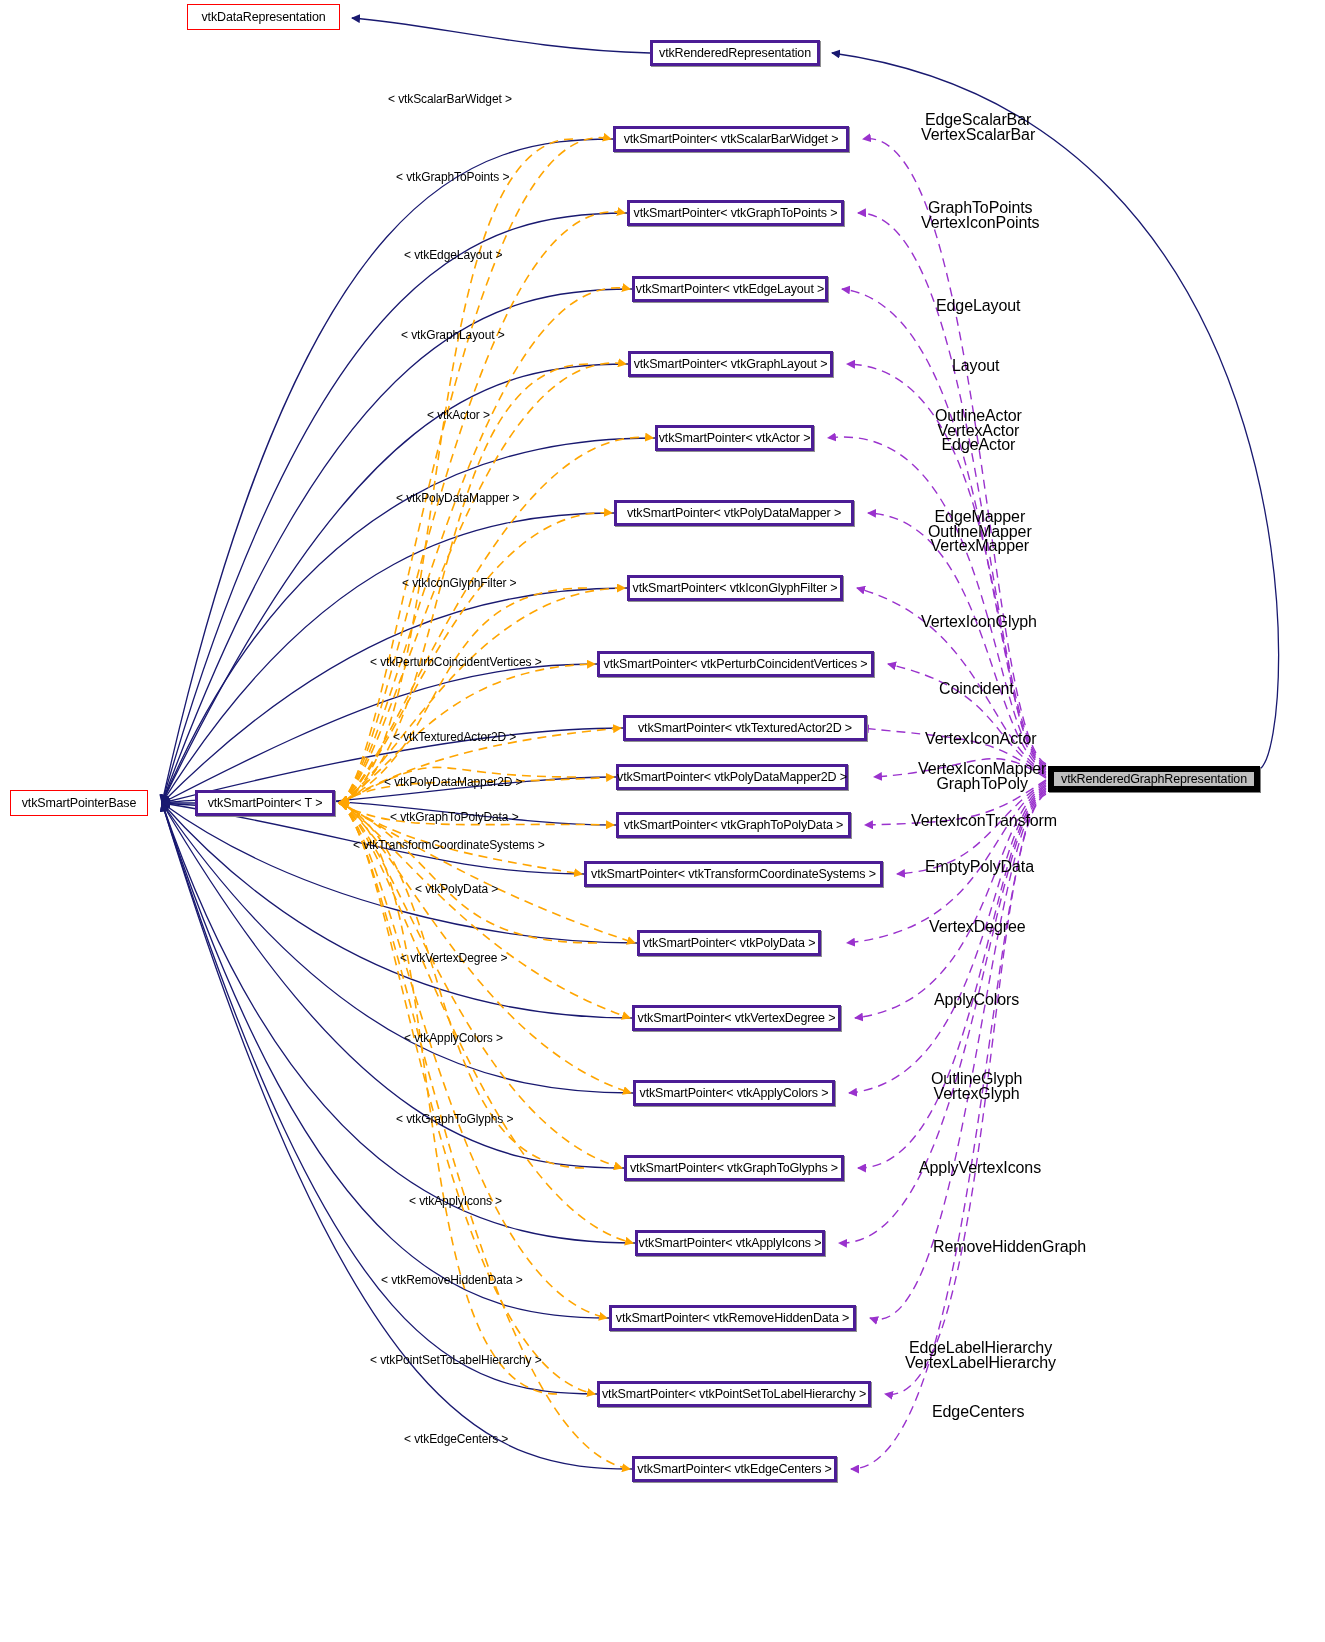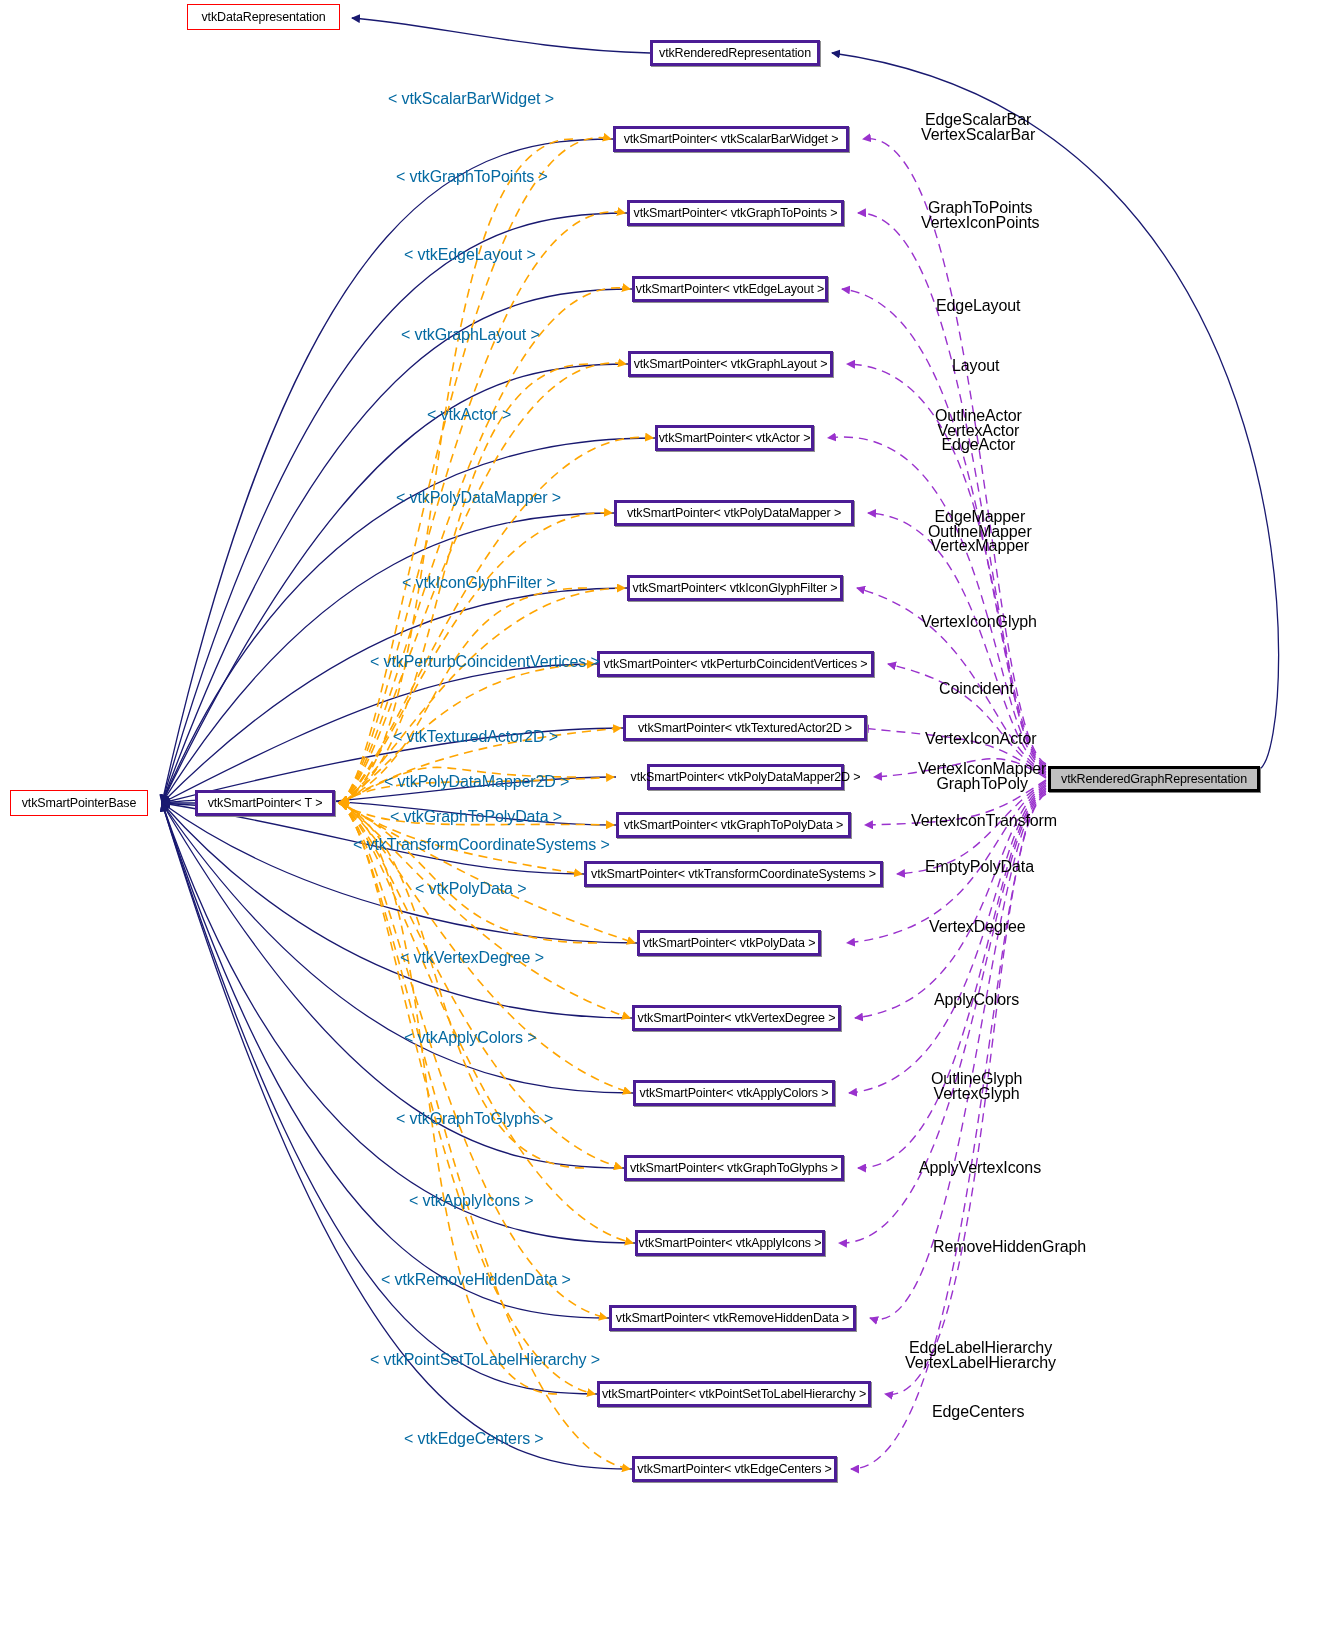--- a/index.html
+++ b/index.html
@@ -18,43 +18,43 @@
     height:26px;
     display:flex;
     align-items:center;
     justify-content:center;
     white-space:nowrap;
     padding:0 7px;
     letter-spacing:-0.15px;
   }
   .node.root{
     background:#bfbfbf;
-    border:3px solid #000000;
+    border:6px solid #000000;
     box-shadow:1px 1px 0 #808080;
   }
   .node.highlight{
     border:1px solid #ff0000;
   }
   .node.plain{
     border:3px solid #4c1d95;
     box-shadow:1px 1px 0 #909090;
   }
   .edge-label{
     position:absolute;
     font-size:16px;
     color:#000;
     line-height:14.5px;
     white-space:nowrap;
     text-align:center;
     letter-spacing:-0.1px;
   }
   .tmpl-label{
     position:absolute;
-    font-size:16px;
-    color:#0369a1;
+    font-size:12px;
+    color:#000000;
     line-height:14px;
     white-space:nowrap;
     letter-spacing:-0.1px;
   }
 </style>
 </head>
 <body>
 
 <div id="diagram">
 
@@ -159,21 +159,21 @@
       <div class="node root" style="left: 1048px; top: 766px; width: 212px;">vtkRenderedGraphRepresentation</div>
       <div class="node plain" style="left: 613px; top: 126px; width: 236px;">vtkSmartPointer&lt; vtkScalarBarWidget &gt;</div>
       <div class="node plain" style="left: 627px; top: 200px; width: 217px;">vtkSmartPointer&lt; vtkGraphToPoints &gt;</div>
       <div class="node plain" style="left: 632px; top: 276px; width: 196px;">vtkSmartPointer&lt; vtkEdgeLayout &gt;</div>
       <div class="node plain" style="left: 628px; top: 351px; width: 205px;">vtkSmartPointer&lt; vtkGraphLayout &gt;</div>
       <div class="node plain" style="left: 655px; top: 425px; width: 159px;">vtkSmartPointer&lt; vtkActor &gt;</div>
       <div class="node plain" style="left: 614px; top: 500px; width: 240px;">vtkSmartPointer&lt; vtkPolyDataMapper &gt;</div>
       <div class="node plain" style="left: 627px; top: 575px; width: 216px;">vtkSmartPointer&lt; vtkIconGlyphFilter &gt;</div>
       <div class="node plain" style="left: 597px; top: 651px; width: 277px;">vtkSmartPointer&lt; vtkPerturbCoincidentVertices &gt;</div>
       <div class="node plain" style="left: 623px; top: 715px; width: 244px;">vtkSmartPointer&lt; vtkTexturedActor2D &gt;</div>
-      <div class="node plain" style="left: 616px; top: 764px; width: 197px; margin-left: 31px;">vtkSmartPointer&lt; vtkPolyDataMapper2D &gt;</div>
+      <div class="node plain" style="left: 616px; top: 764px; width: 232px;">vtkSmartPointer&lt; vtkPolyDataMapper2D &gt;</div>
       <div class="node plain" style="left: 616px; top: 812px; width: 235px;">vtkSmartPointer&lt; vtkGraphToPolyData &gt;</div>
       <div class="node plain" style="left: 584px; top: 861px; width: 299px;">vtkSmartPointer&lt; vtkTransformCoordinateSystems &gt;</div>
       <div class="node plain" style="left: 637px; top: 930px; width: 184px;">vtkSmartPointer&lt; vtkPolyData &gt;</div>
       <div class="node plain" style="left: 632px; top: 1005px; width: 209px;">vtkSmartPointer&lt; vtkVertexDegree &gt;</div>
       <div class="node plain" style="left: 633px; top: 1080px; width: 202px;">vtkSmartPointer&lt; vtkApplyColors &gt;</div>
       <div class="node plain" style="left: 624px; top: 1155px; width: 220px;">vtkSmartPointer&lt; vtkGraphToGlyphs &gt;</div>
       <div class="node plain" style="left: 635px; top: 1230px; width: 190px;">vtkSmartPointer&lt; vtkApplyIcons &gt;</div>
       <div class="node plain" style="left: 609px; top: 1305px; width: 247px;">vtkSmartPointer&lt; vtkRemoveHiddenData &gt;</div>
       <div class="node plain" style="left: 597px; top: 1381px; width: 274px;">vtkSmartPointer&lt; vtkPointSetToLabelHierarchy &gt;</div>
       <div class="node plain" style="left: 632px; top: 1456px; width: 205px; text-align: right;">vtkSmartPointer&lt; vtkEdgeCenters &gt;</div>

